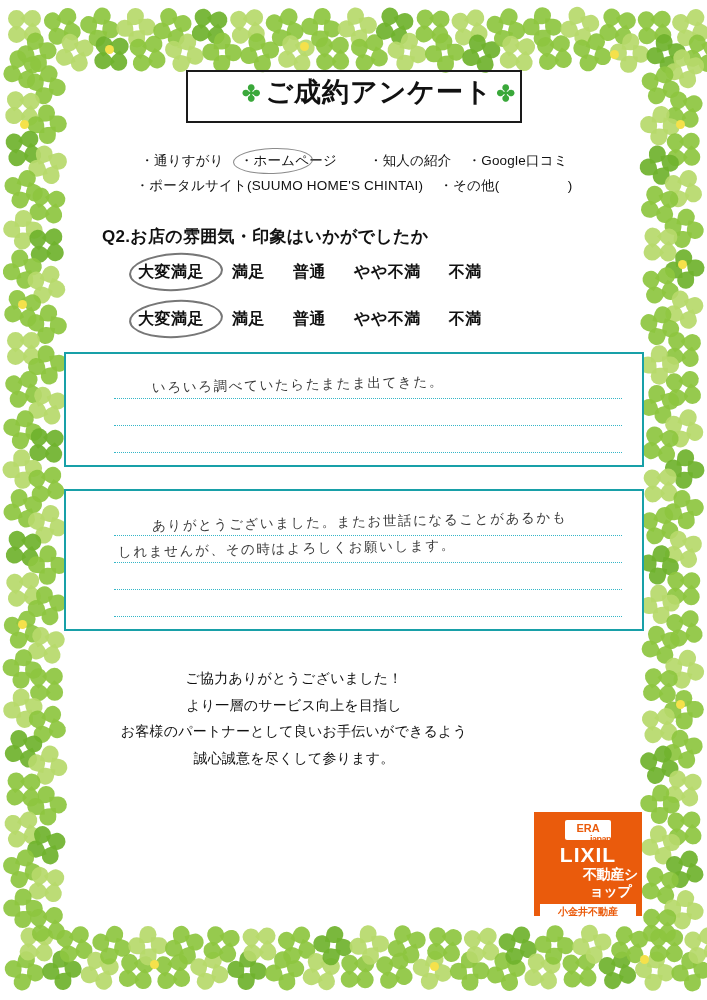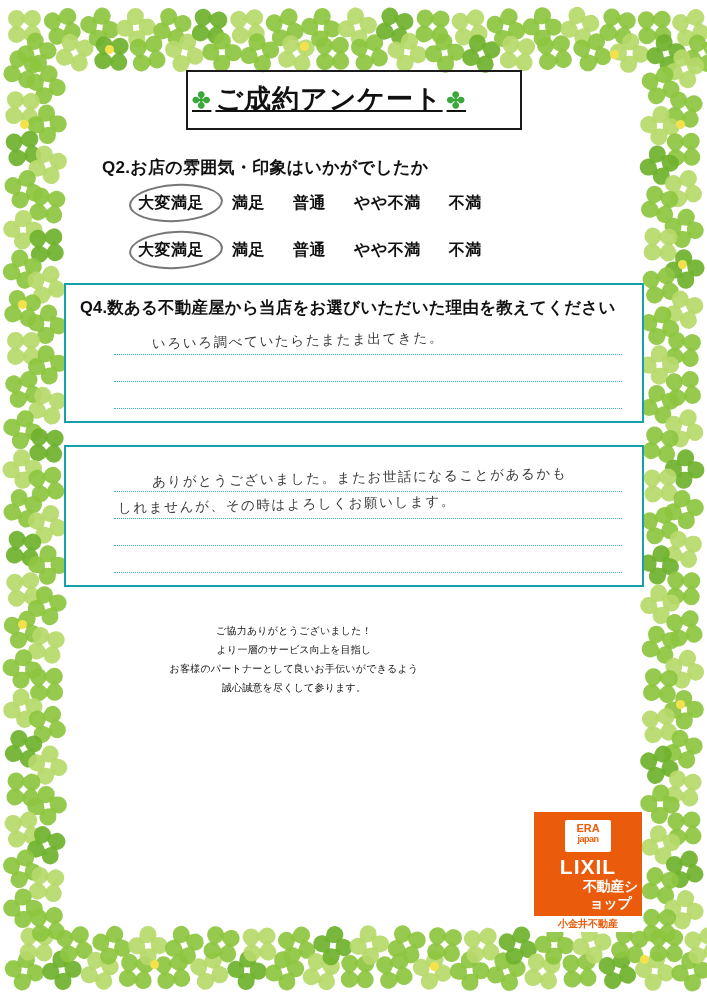--- a/index.html
+++ b/index.html
@@ -53,23 +53,22 @@
     left: 64px;
     top: 52px;
     width: 580px;
     height: 900px;
   }
 
   .title-box {
     width: 332px;
     margin: 18px auto 0 auto;
     border: 2px solid #1a1a1a;
-    text-align: left;
-    padding: 9px 0 11px 0;
-    text-decoration: underline;
+    text-align: right;
+    padding: 2px 0 11px 0;
   }
   .title-text {
     font-size: 27px;
     font-weight: bold;
     letter-spacing: 1px;
     color: #111;
     white-space: nowrap;
   }
   .title-text .cl {
     color: #3aa83a;
@@ -165,54 +164,55 @@
     color: #3b3b3b;
     letter-spacing: 1.6px;
     transform: rotate(-1.2deg);
     white-space: nowrap;
   }
   .hand.i2 { left: 4px; }
 
   .footer {
     margin-top: 34px;
     text-align: center;
-    font-size: 10px;
+    font-size: 14px;
     line-height: 1.9;
     letter-spacing: .2px;
     padding-right: 120px;
   }
 
   .logo {
     position: absolute;
     right: 2px;
     bottom: 36px;
     width: 108px;
     height: 104px;
     background: #ea5b0c;
     color: #fff;
     text-align: center;
     padding-top: 6px;
     box-sizing: border-box;
   }
   .logo .era-badge {
-    width: 46px; height: 32px;
+    width: 46px; height: 20px;
     margin: 2px auto 3px auto;
     background: #fff;
     color: #ea5b0c;
     font-size: 11px;
     font-weight: bold;
     line-height: 1.05;
     padding-top: 3px;
     box-sizing: border-box;
     border-radius: 2px;
   }
   .logo .era-badge .roof {
     display: block;
     font-size: 9px;
     letter-spacing: -.5px;
+    text-align: right;
   }
   .logo .lixil {
     font-size: 21px;
     font-weight: bold;
     letter-spacing: 1px;
     line-height: 1.1;
   }
   .logo .shop {
     font-size: 14px;
     font-weight: bold;
@@ -1233,37 +1233,44 @@
 
 <div class="page">
 
   <div class="title-box">
     <div class="title-text">
       <span class="cl">✤</span><span>ご成約アンケート</span><span class="cl">✤</span>
     </div>
   </div>
 
   <div class="q">
+    <div class="q1-opts">
+      <div>
+        <span>・通りすがり</span><span class="sp"></span><span class="circle-inline">・ホームページ</span><span class="sp"></span><span class="sp"></span><span>・知人の紹介</span><span class="sp"></span><span>・Google口コミ</span>
+      </div>
+      <div>
+        <span>・ポータルサイト(SUUMO HOME'S CHINTAI)</span><span class="sp"></span><span>・その他(　　　　　)</span>
+      </div>
+    </div>
   </div>
 
   <div class="q">
     <div class="q-head">Q2.お店の雰囲気・印象はいかがでしたか</div>
     <div class="scale">
       <span class="circled">大変満足</span><span class="gap">&nbsp;</span><span>満足</span><span class="gap">&nbsp;</span><span>普通</span><span class="gap">&nbsp;</span><span>やや不満</span><span class="gap">&nbsp;</span><span>不満</span>
     </div>
   </div>
 
   <div class="q">
     <div class="scale">
       <span class="circled">大変満足</span><span class="gap">&nbsp;</span><span>満足</span><span class="gap">&nbsp;</span><span>普通</span><span class="gap">&nbsp;</span><span>やや不満</span><span class="gap">&nbsp;</span><span>不満</span>
     </div>
   </div>
 
   <div class="box">
-    <div class="box-head">Q4.数ある不動産屋から当店をお選びいただいた理由を教えてください</div>
     <div class="rules">
       <div class="rule">
           <span class="hand">いろいろ調べていたらたまたま出てきた。</span>
         </div>
       <div class="rule">
           <span class="hand"></span>
         </div>
       <div class="rule">
           <span class="hand"></span>
         </div>

